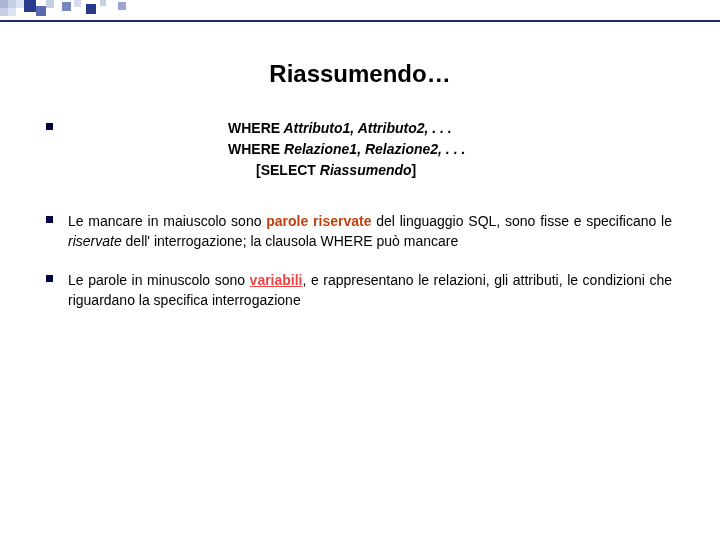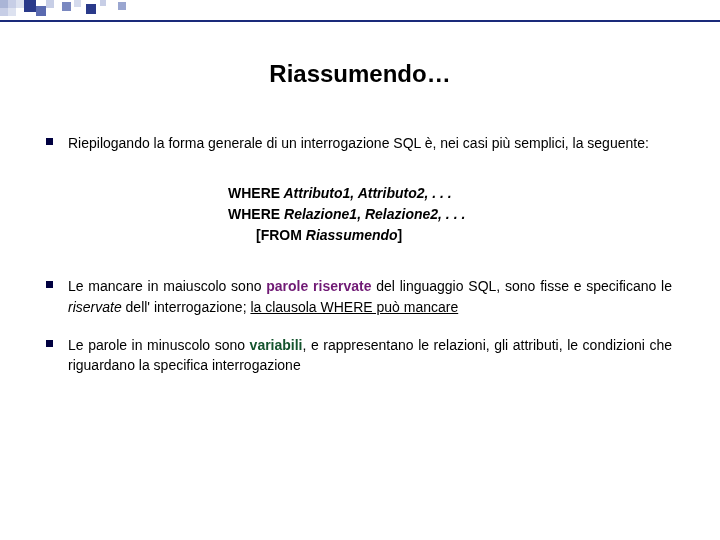--- a/index.html
+++ b/index.html
@@ -20,21 +20,21 @@
   }
   .deco-square {
     position: absolute;
   }
   .title {
     text-align: center;
     font-size: 24px;
     font-weight: bold;
     color: #000;
     margin-top: 60px;
-    margin-bottom: 45px;
+    margin-bottom: 25px;
   }
   .content {
     padding: 0 48px 0 68px;
   }
   .bullet-item {
     position: relative;
     font-size: 14px;
     line-height: 1.45;
     text-align: justify;
     margin-bottom: 18px;
@@ -52,24 +52,24 @@
     margin: 30px 0 30px 160px;
     font-size: 14px;
     font-weight: bold;
     line-height: 1.5;
   }
   .sql-line { white-space: nowrap; }
   .kw { font-weight: bold; }
   .nb { font-weight: bold; font-style: italic; }
   .bracket { color: #000; }
   .indent3 { padding-left: 28px; }
-  .reserved { color: #701a75; font-weight: bold; }
+  .reserved { color: #c2410c; font-weight: bold; }
   .italic { font-style: italic; }
-  .variable { color: #14532d; font-weight: bold; }
-  .underline { text-decoration: underline; }
+  .variable { color: #ef4444; font-weight: bold; text-decoration: underline; }
+  .underline { }
 </style>
 </head>
 <body>
 
 <div class="decoration" id="deco">
     <div class="deco-square" style="left: 0px; top: 0px; width: 8px; height: 8px; background: rgb(170, 181, 214);"></div>
     <div class="deco-square" style="left: 8px; top: 0px; width: 8px; height: 8px; background: rgb(199, 206, 230);"></div>
     <div class="deco-square" style="left: 0px; top: 8px; width: 8px; height: 8px; background: rgb(199, 206, 230);"></div>
     <div class="deco-square" style="left: 16px; top: 0px; width: 8px; height: 8px; background: rgb(221, 226, 240);"></div>
     <div class="deco-square" style="left: 8px; top: 8px; width: 8px; height: 8px; background: rgb(221, 226, 240);"></div>
@@ -83,32 +83,31 @@
     <div class="deco-square" style="left: 118px; top: 2px; width: 8px; height: 8px; background: rgb(154, 166, 208);"></div>
     <div class="deco-square" style="left: 0px; top: 20px; width: 720px; height: 2px; background: rgb(26, 42, 122);"></div>
   </div>
 
 <h1 class="title">Riassumendo…</h1>
 
 <div class="content">
 
   <div class="bullet-item">
     <span class="bullet-marker"></span>
-    <span>Riepilogando la forma generale di un interrogazione SQL è, nei casi più semplici, la seguente:</span>
   </div>
 
   <div class="sql-block">
     <div class="sql-line">
       <span class="kw">WHERE</span><span class="nb"> Attributo1, Attributo2, . . .</span>
     </div>
     <div class="sql-line">
       <span class="kw">WHERE</span><span class="nb"> Relazione1, Relazione2, . . .</span>
     </div>
     <div class="sql-line indent3">
-      <span class="bracket">[</span><span class="kw">FROM</span><span class="nb"> Riassumendo</span><span class="bracket">]</span>
+      <span class="bracket">[</span><span class="kw">SELECT</span><span class="nb"> Riassumendo</span><span class="bracket">]</span>
     </div>
   </div>
 
   <div class="bullet-item">
     <span class="bullet-marker"></span>
     <span>Le mancare in maiuscolo sono </span><span class="reserved">parole riservate</span><span> del linguaggio SQL, sono fisse e specificano le </span><span class="italic">riservate</span><span> dell' interrogazione; </span><span class="underline">la clausola WHERE può mancare</span>
   </div>
 
   <div class="bullet-item">
     <span class="bullet-marker"></span>

